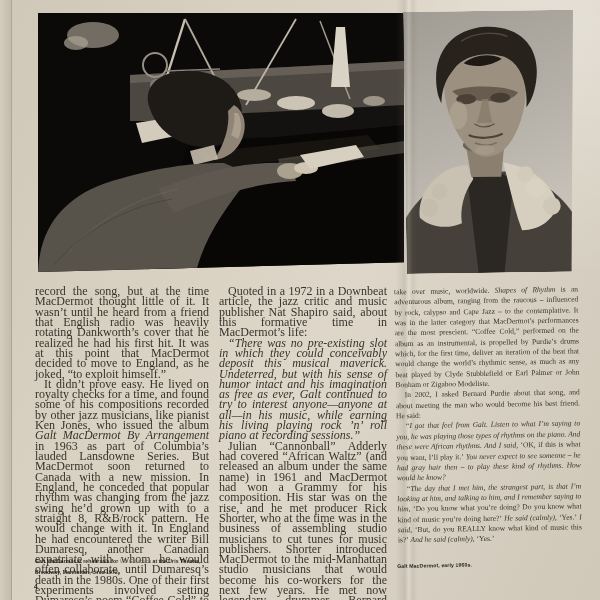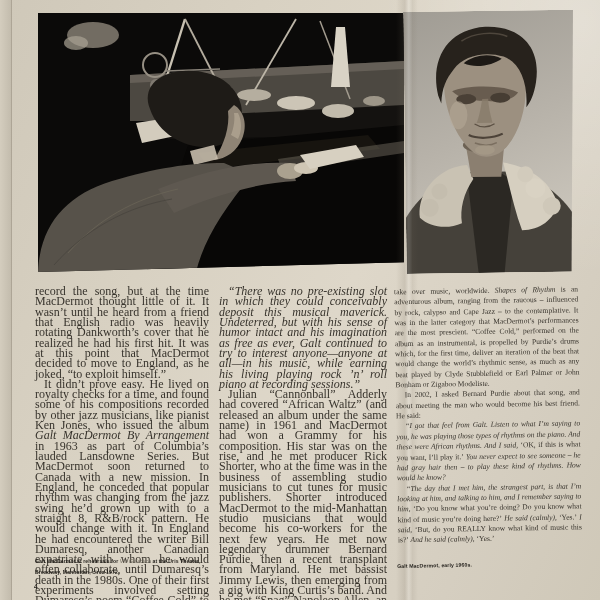--- a/index.html
+++ b/index.html
@@ -134,20 +134,21 @@
   </div>
 
   <div class="gutter"></div>
 
   <div class="col" id="col1">
     <p><span>record the song, but at the time MacDermot thought little of it. It wasn’t until he heard from a friend that English radio was heavily rotating Dankworth’s cover that he realized he had his first hit. It was at this point that MacDermot decided to move to England, as he joked, “to exploit himself.”</span></p>
     <p class="ind"><span>It didn’t prove easy. He lived on royalty checks for a time, and found some of his compositions recorded by other jazz musicians, like pianist Ken Jones, who issued the album </span><span class="it">Galt MacDermot By Arrangement</span><span> in 1963 as part of Columbia’s lauded Lansdowne Series. But MacDermot soon returned to Canada with a new mission. In England, he conceded that popular rhythm was changing from the jazz swing he’d grown up with to a straight 8, R&amp;B/rock pattern. He would change with it. In England he had encountered the writer Bill Dumaresq, another Canadian expatriate with whom he would often collaborate, until Dumaresq’s death in the 1980s. One of their first experiments involved setting Dumaresq’s poem “Coffee Cold” to MacDermot’s solo piano, in 4/4 meter. “Coffee cold, brown and indifferent,” MacDermot sang, in one of the first examples of the complex, melancholic music he would create for the rest of his life. The song was cut to acetate, presumably as a demo for publishers, circa 1964, after he’d moved to New York City.</span></p>
   </div>
 
   <div class="col" id="col2">
+    <p class="ind"><span>Quoted in a 1972 in a Downbeat article, the jazz critic and music publisher Nat Shapiro said, about this formative time in MacDermot’s life:</span></p>
     <p class="it ind"><span>“There was no pre-existing slot in which they could conceivably deposit this musical maverick. Undeterred, but with his sense of humor intact and his imagination as free as ever, Galt continued to try to interest anyone—anyone at all—in his music, while earning his living playing rock ’n’ roll piano at recording sessions.”</span></p>
     <p class="ind"><span>Julian “Cannonball” Adderly had covered “African Waltz” (and released an album under the same name) in 1961 and MacDermot had won a Grammy for his composition. His star was on the rise, and he met producer Rick Shorter, who at the time was in the business of assembling studio musicians to cut tunes for music publishers. Shorter introduced MacDermot to the mid-Manhattan studio musicians that would become his co-workers for the next few years. He met now legendary drummer Bernard Purdie, then a recent transplant from Maryland. He met bassist Jimmy Lewis, then emerging from a gig with King Curtis’s band. And he met “Snag” Napoleon Allen, an understated guitarist with licks he found to be unmatched.</span></p>
     <p class="ind"><span>He recruited want men to record </span><span class="it">Shapes of Rhythm</span><span>, as MacDermot realized that he and his comrades were part and parcel of the rhythmic change he moved would</span></p>
   </div>
 
   <div class="col" id="rcol">
     <p><span>take over music, worldwide. </span><span class="it">Shapes of Rhythm</span><span> is an adventurous album, ranging from the raucous – influenced by rock, calypso and Cape Jazz – to the contemplative. It was in the latter category that MacDermot’s performances are the most prescient. “Coffee Cold,” performed on the album as an instrumental, is propelled by Purdie’s drums which, for the first time, deliver an iteration of the beat that would change the world’s rhythmic sense, as much as any beat played by Clyde Stubblefield or Earl Palmer or John Bonham or Zigaboo Modeliste.</span></p>
     <p class="ind"><span>In 2002, I asked Bernard Purdie about that song, and about meeting the man who would become his best friend. He said:</span></p>
     <p class="it ind"><span>“I got that feel from Galt. Listen to what I’m saying to you, he was playing those types of rhythms on the piano. And these were African rhythms. And I said, </span><span class="rm">‘OK, if this is what you want, I’ll play it.’</span><span> You never expect to see someone – he had gray hair then – to play these kind of rhythms. How would he know?</span></p>
     <p class="it ind"><span>“The day that I met him, the strangest part, is that I’m looking at him, and talking to him, and I remember saying to him, </span><span class="rm">‘Do you know what you’re doing? Do you know what kind of music you’re doing here?’</span><span> He said (calmly), </span><span class="rm">‘Yes.’</span><span> I said, </span><span class="rm">‘But, do you REALLY know what kind of music this is?’</span><span> And he said (calmly), </span><span class="rm">‘Yes.’</span></p>

